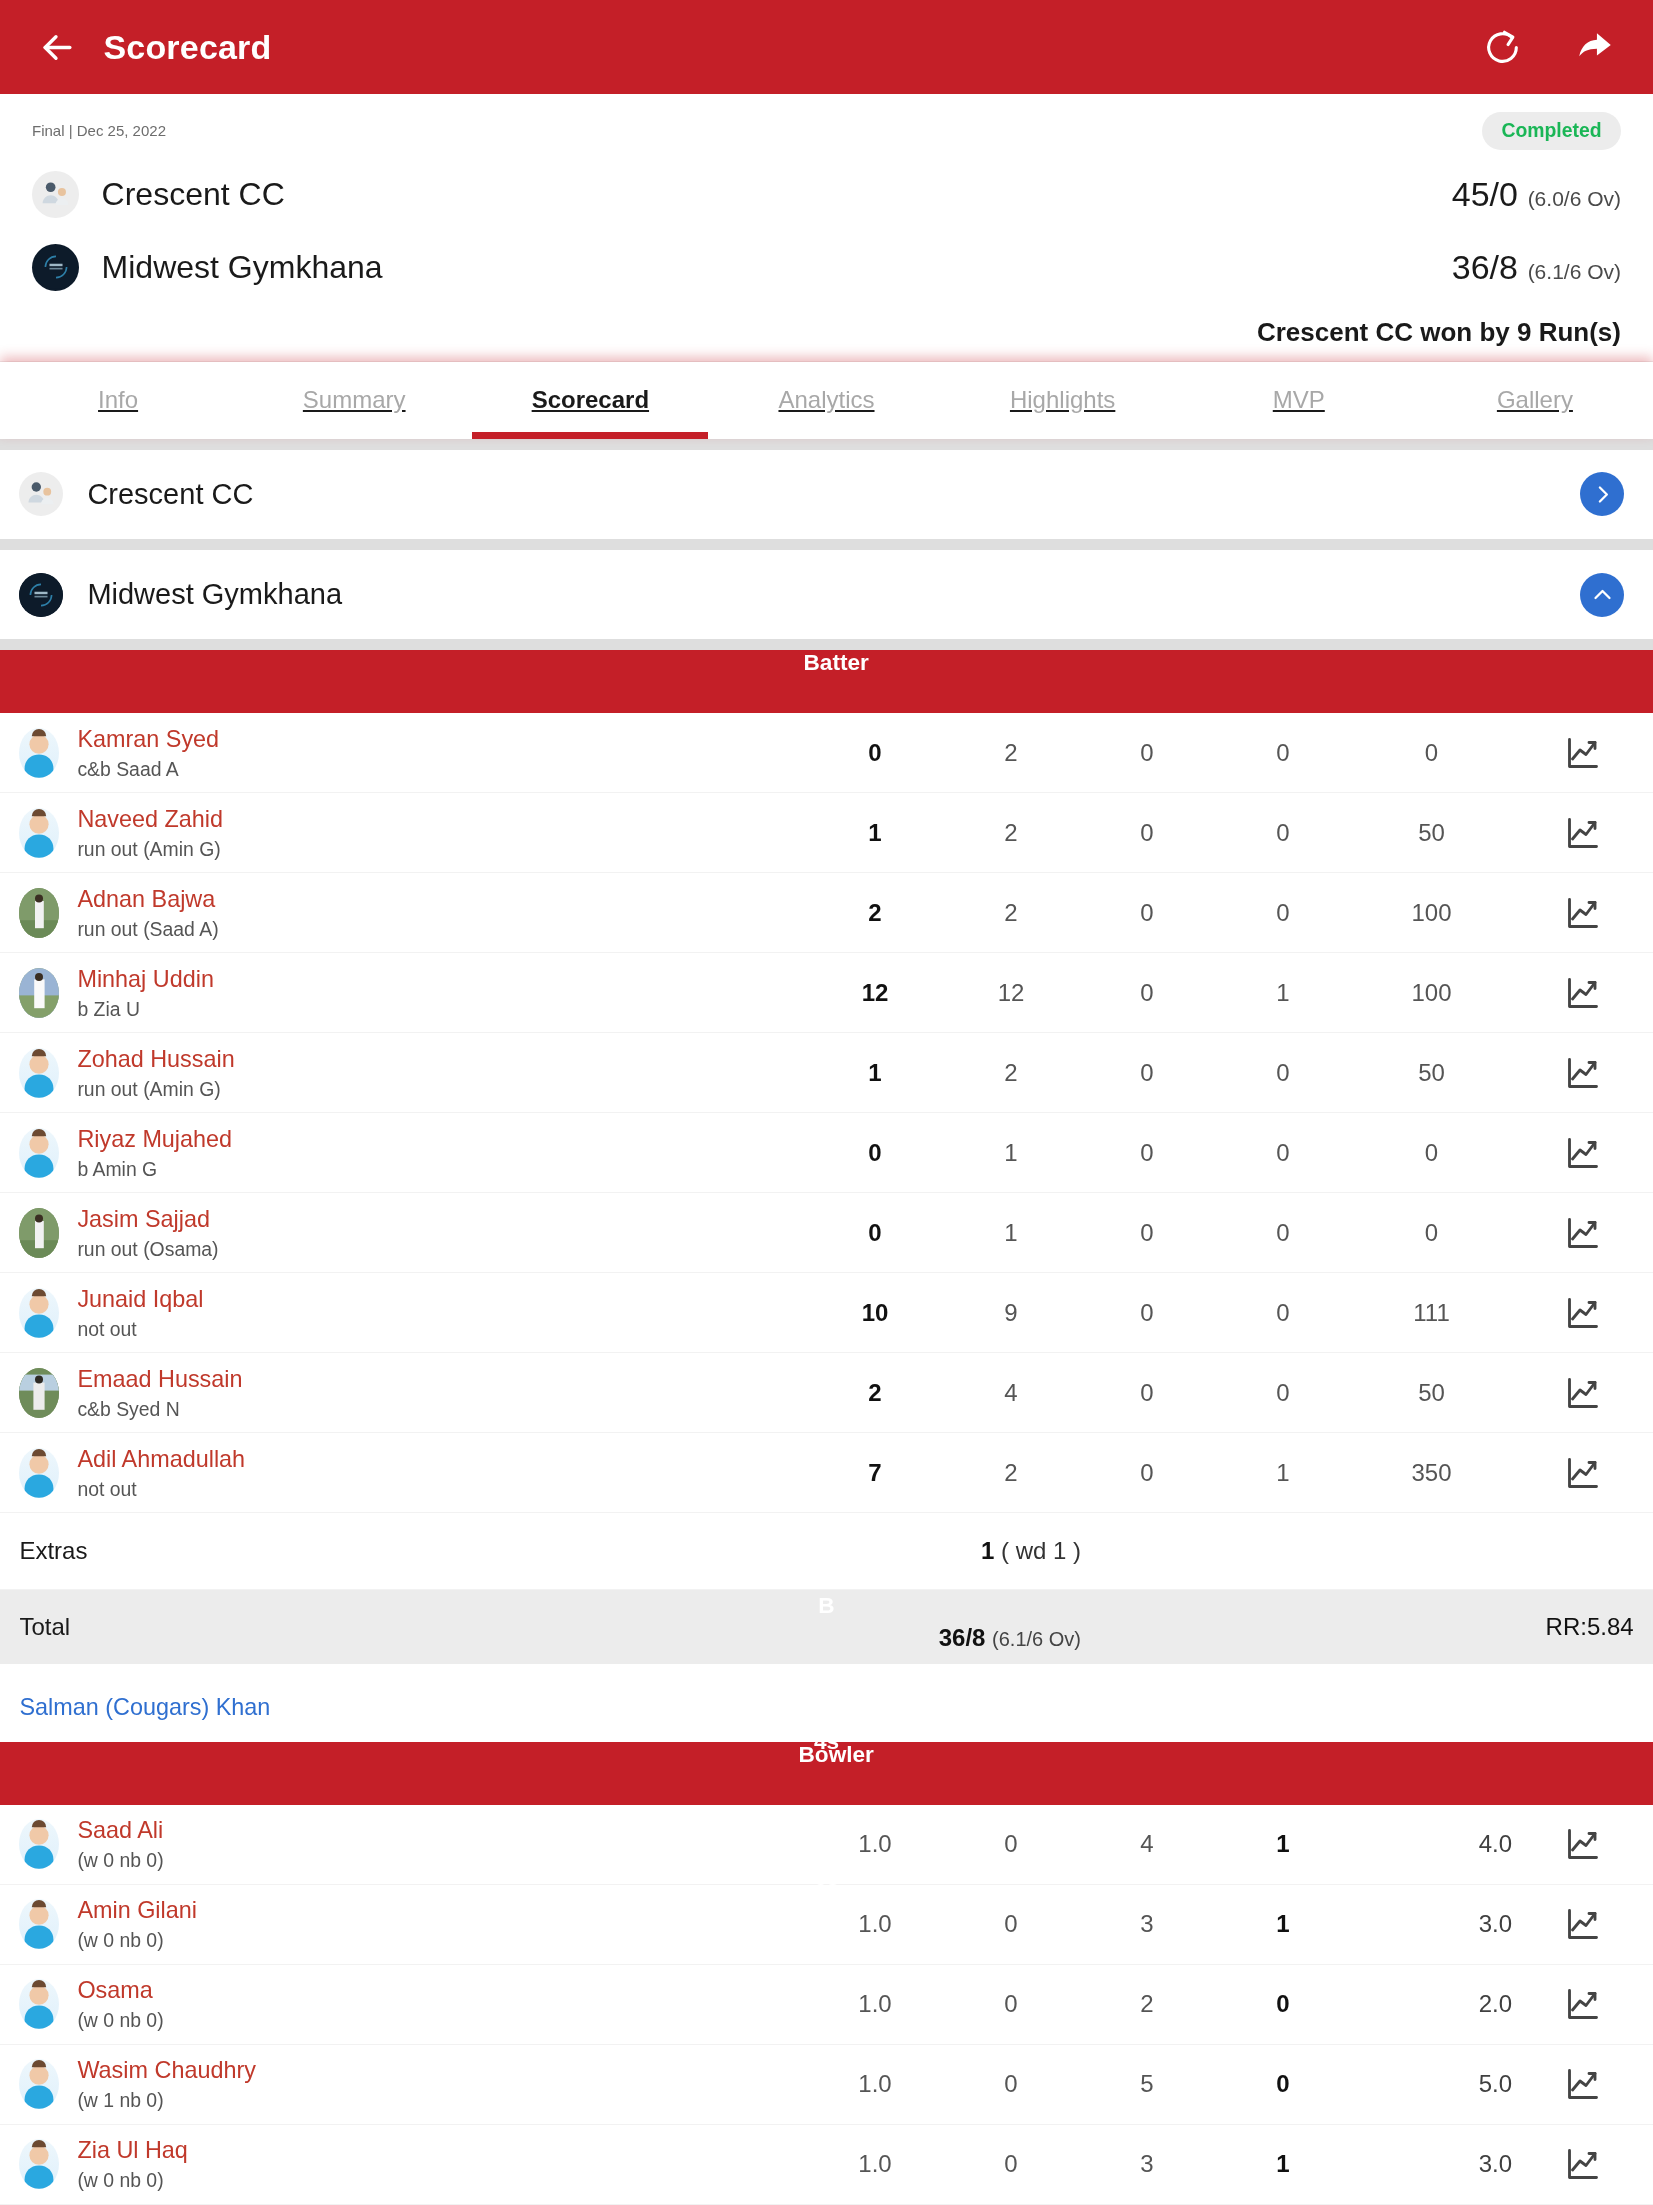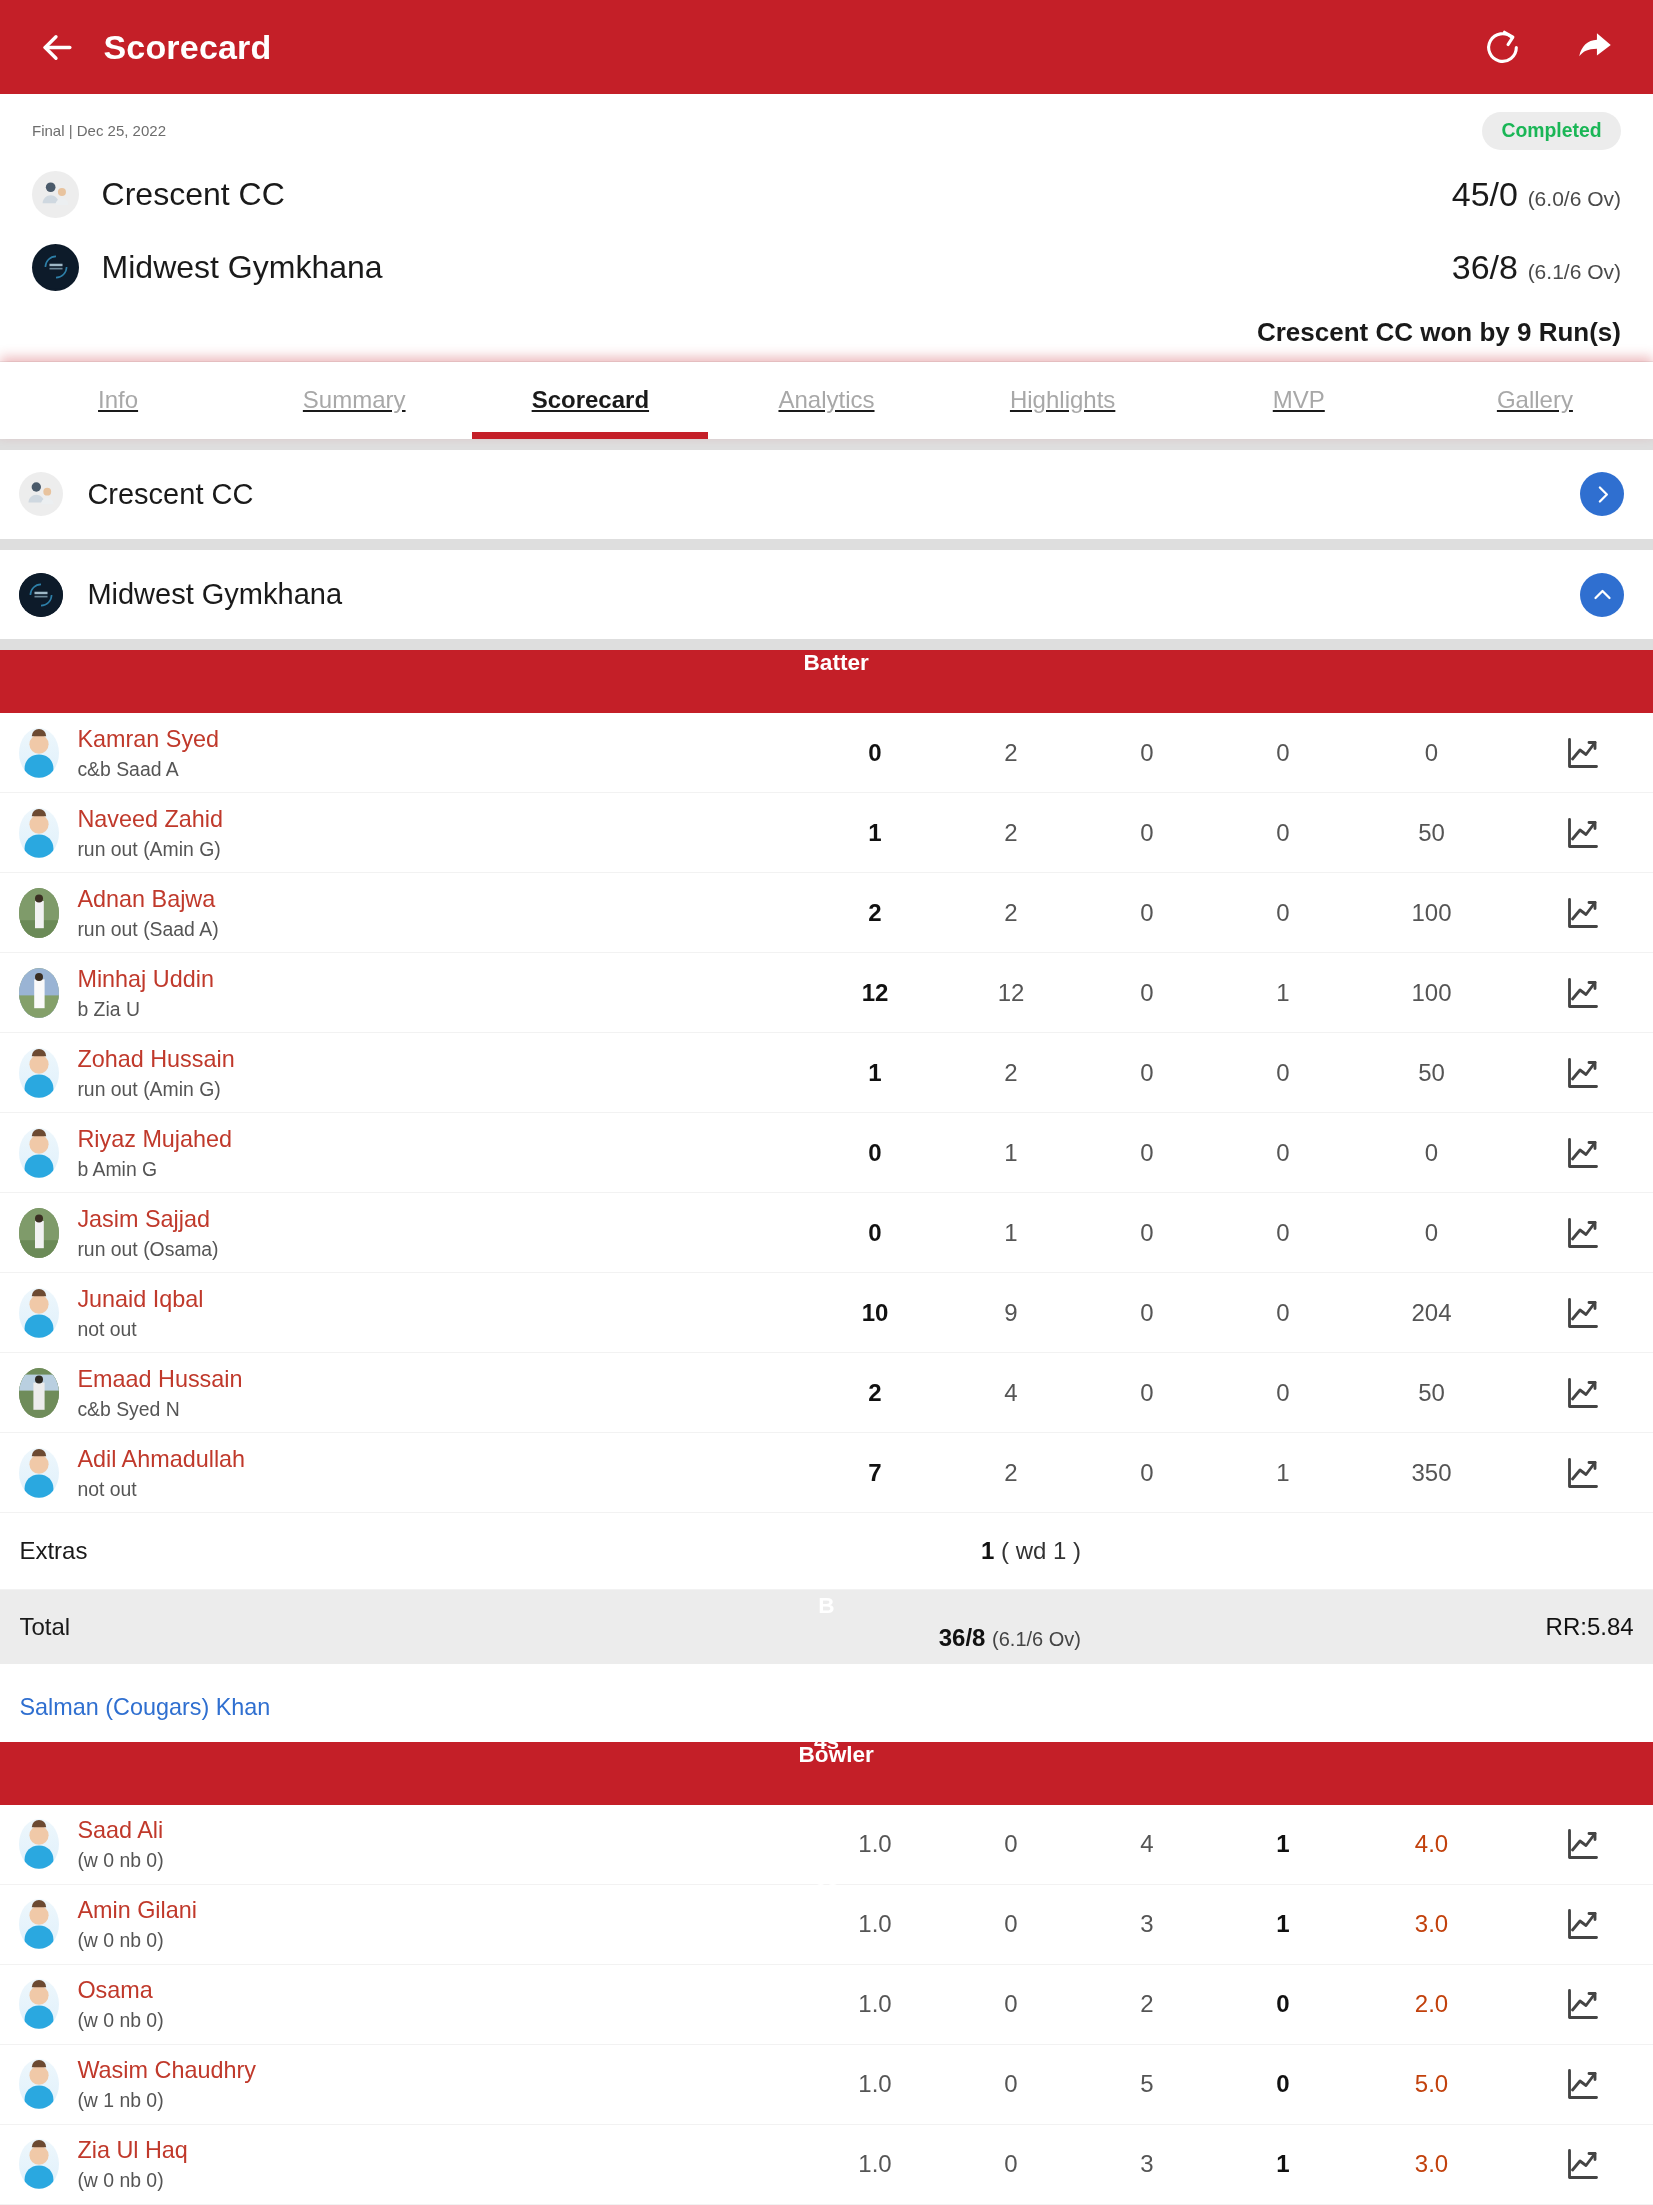--- a/index.html
+++ b/index.html
@@ -225,23 +225,23 @@
   }
   .num-cell.bold { color: #111111; font-weight: bold; }
   .sr-cell {
     flex: 0 0 161px;
     text-align: center;
     font-size: 24px;
     color: #555555;
   }
   .er-cell {
     flex: 0 0 161px;
-    text-align: center;
+    text-align: right;
     font-size: 24px;
-    color: #c2410c;
+    color: #404040;
   }
   .chart-cell {
     flex: 1 1 auto;
     display: flex;
     align-items: center;
     justify-content: center;
   }
   .chart-icon { width: 36px; height: 36px; display: block; }
 
   
@@ -646,21 +646,21 @@
       </span>
       <span class="player-text">
         <span class="player-name">Junaid Iqbal</span>
         <span class="player-sub" style="display:block">not out</span>
       </span>
     </div>
     <div class="num-cell bold">10</div>
     <div class="num-cell">9</div>
     <div class="num-cell">0</div>
     <div class="num-cell">0</div>
-    <div class="sr-cell">204</div>
+    <div class="sr-cell">111</div>
     <div class="chart-cell">
       <svg class="chart-icon" viewBox="0 0 24 24" fill="none" stroke="#444" stroke-width="1.9" stroke-linecap="round" stroke-linejoin="round">
         <polyline points="3,3 3,21 21,21"></polyline>
           <polyline points="5,16 10,10 14,13 20,5"></polyline>
           <polyline points="16,5 20,5 20,9"></polyline>
       </svg>
     </div>
   </div>
 
   <div class="stat-row">

